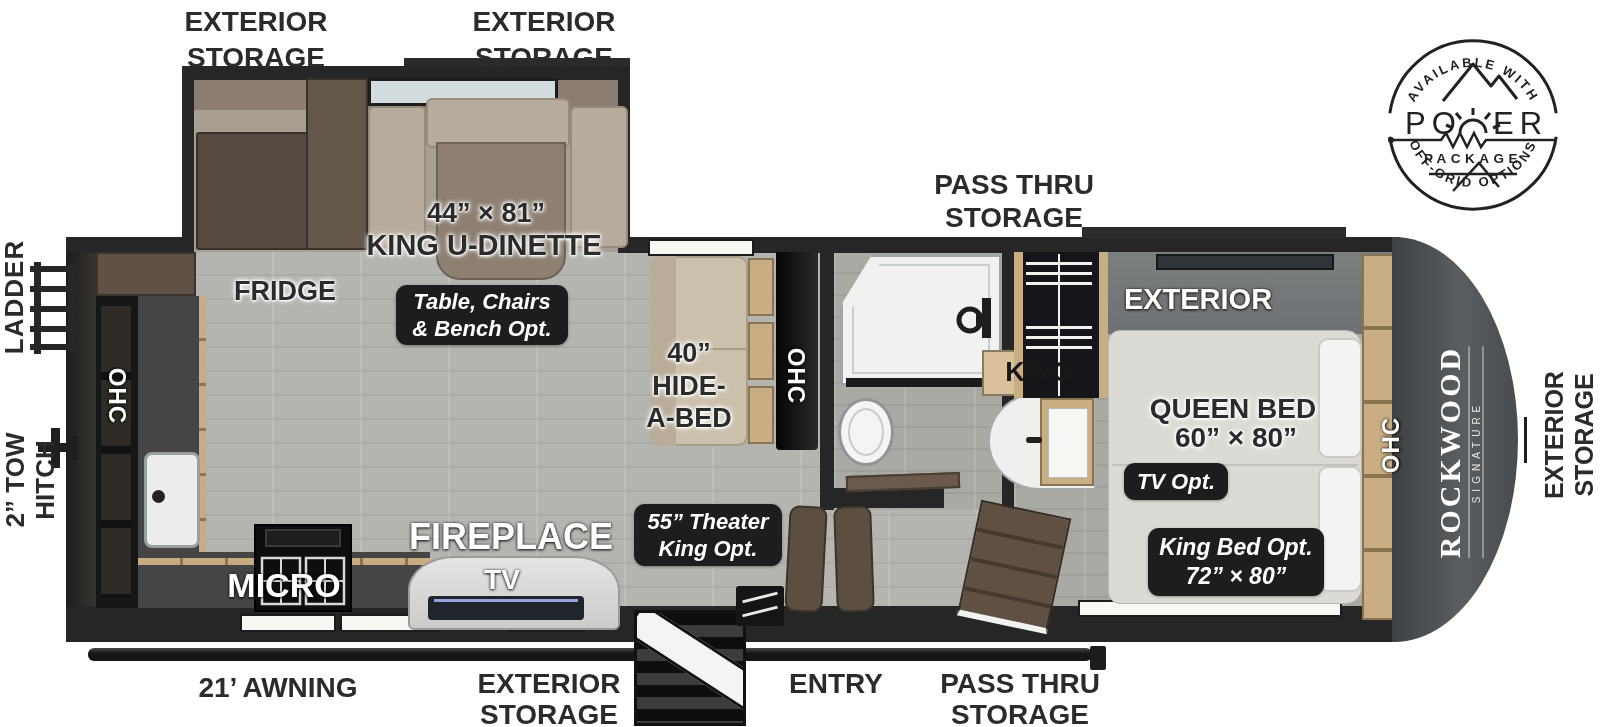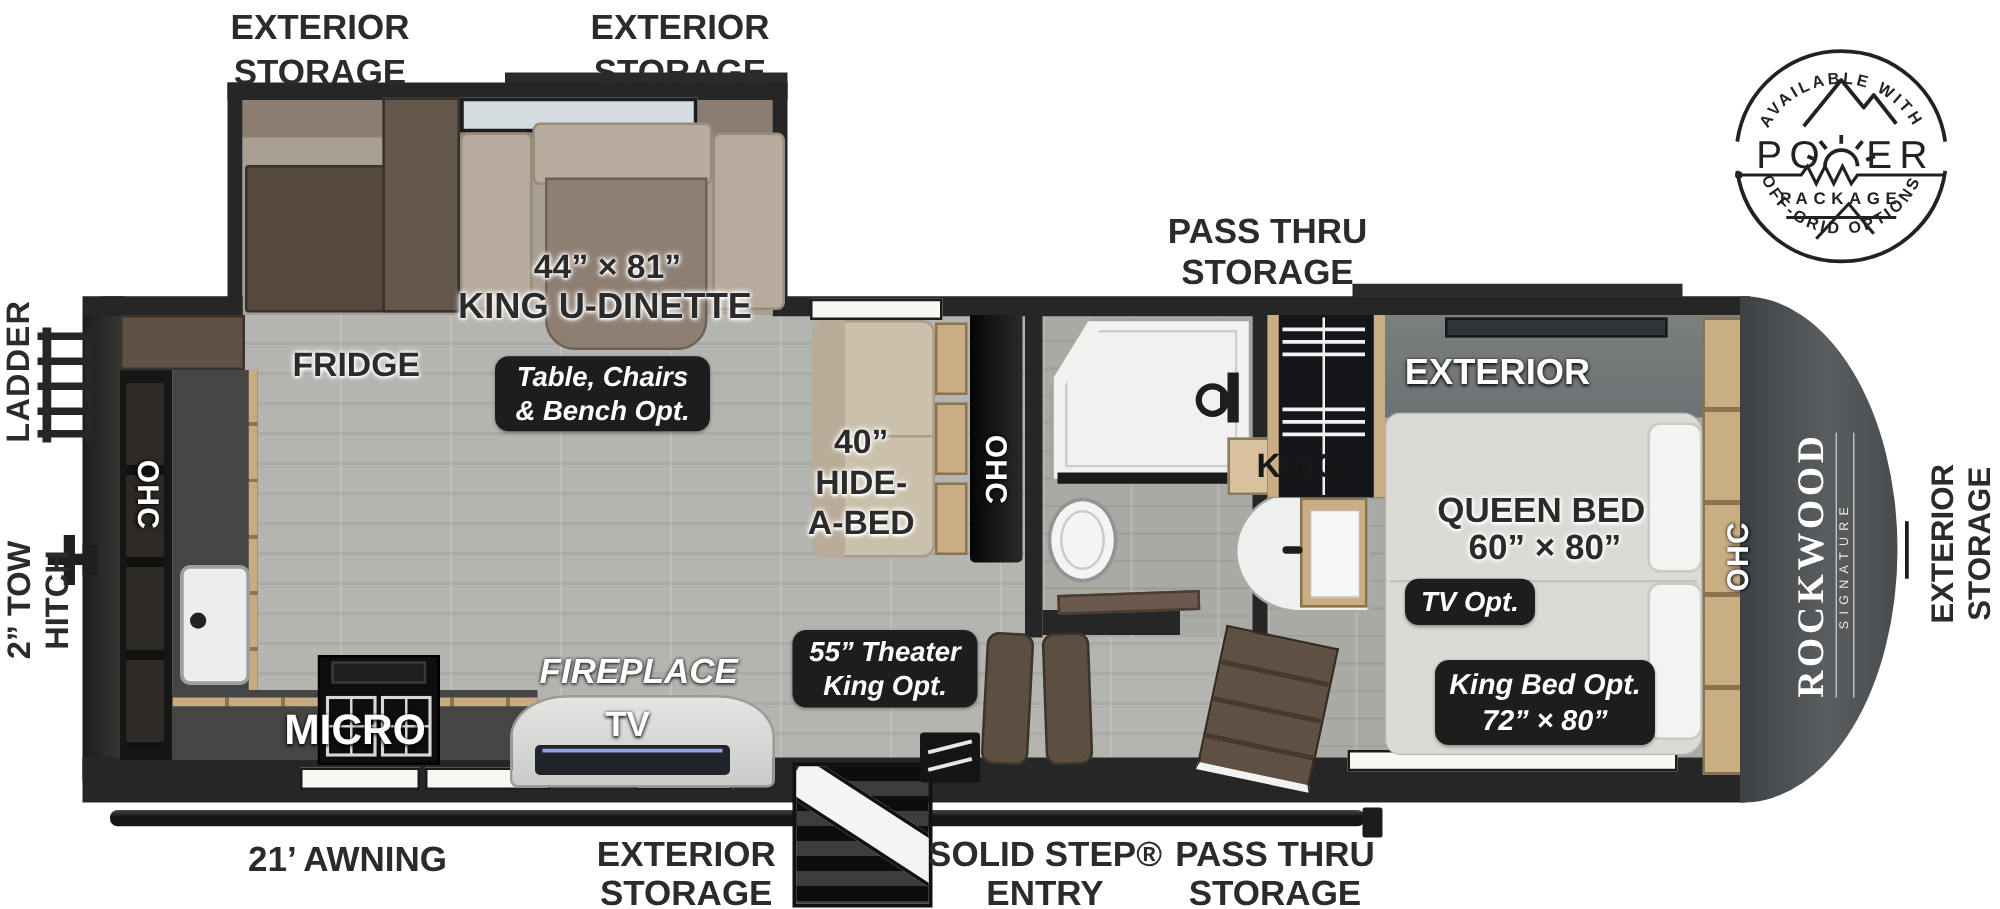--- a/index.html
+++ b/index.html
@@ -229,21 +229,21 @@
   <div class="lbl glow" style="left:486px;top:214px;font-size:27px;transform:translate(-50%,-50%);">44” × 81”</div>
   <div class="lbl glow" style="left:484px;top:246px;font-size:29px;transform:translate(-50%,-50%);">KING U-DINETTE</div>
   <div class="lbl glow" style="left:689px;top:354px;font-size:27px;transform:translate(-50%,-50%);">40”</div>
   <div class="lbl glow" style="left:689px;top:387px;font-size:27px;transform:translate(-50%,-50%);">HIDE-</div>
   <div class="lbl glow" style="left:689px;top:419px;font-size:27px;transform:translate(-50%,-50%);">A-BED</div>
   <div class="lbl glow" style="left:1233px;top:409px;font-size:28px;transform:translate(-50%,-50%);">QUEEN BED</div>
   <div class="lbl glow" style="left:1236px;top:438px;font-size:28px;transform:translate(-50%,-50%);text-align:center;">60” × 80”</div>
   <div class="lbl" style="left:1039px;top:373px;font-size:27px;color:#181818;transform:translate(-50%,-50%);">KING</div>
 
   <div class="wlbl ctr" style="left:284px;top:585px;font-size:34px;">MICRO</div>
-  <div class="wlbl ctr" style="left:511px;top:537px;font-size:28px;font-style:italic;">FIREPLACE</div>
+  <div class="wlbl ctr" style="left:511px;top:537px;font-size:36px;">FIREPLACE</div>
   <div class="wlbl ctr" style="left:502px;top:580px;font-size:28px;">TV</div>
   <div class="wlbl ctr" style="left:1198px;top:299px;font-size:29px;">EXTERIOR</div>
 
   <div class="wlbl vcw" style="left:117px;top:396px;font-size:24px;letter-spacing:1px;">OHC</div>
   <div class="wlbl vcw" style="left:796px;top:376px;font-size:24px;letter-spacing:1px;">OHC</div>
   <div class="wlbl vccw" style="left:1391px;top:445px;font-size:24px;letter-spacing:1px;">OHC</div>
 
   <div class="abs vccw" style="left:1458px;top:452px;text-align:center;">
     <div style="font-family:'Liberation Serif',serif;font-weight:bold;font-size:30px;letter-spacing:3px;color:#fff;white-space:nowrap;">ROCKWOOD</div>
     <div style="font-size:10px;letter-spacing:5px;color:#e8e8e8;white-space:nowrap;margin-top:2px;border-top:1px solid #cfcfcf;border-bottom:1px solid #cfcfcf;padding:1px 6px;">SIGNATURE</div>
@@ -269,21 +269,20 @@
   <div class="lbl vccw" style="left:1569px;top:435px;font-size:25px;line-height:1.2;">
     <div>EXTERIOR</div>
     <div>STORAGE</div>
   </div>
   <div class="lbl" style="left:278px;top:672px;font-size:28px;transform:translateX(-50%);">21’ AWNING</div>
   <div class="lbl" style="left:549px;top:668px;font-size:28px;line-height:1.12;transform:translateX(-50%);">
     <div>EXTERIOR</div>
     <div>STORAGE</div>
   </div>
   <div class="lbl" style="left:836px;top:668px;font-size:28px;line-height:1.12;transform:translateX(-50%);">
-    <div>SOLID STEP®</div>
     <div>ENTRY</div>
   </div>
   <div class="lbl" style="left:1020px;top:668px;font-size:28px;line-height:1.12;transform:translateX(-50%);">
     <div>PASS THRU</div>
     <div>STORAGE</div>
   </div>
 
 </div>
 
 </body></html>

